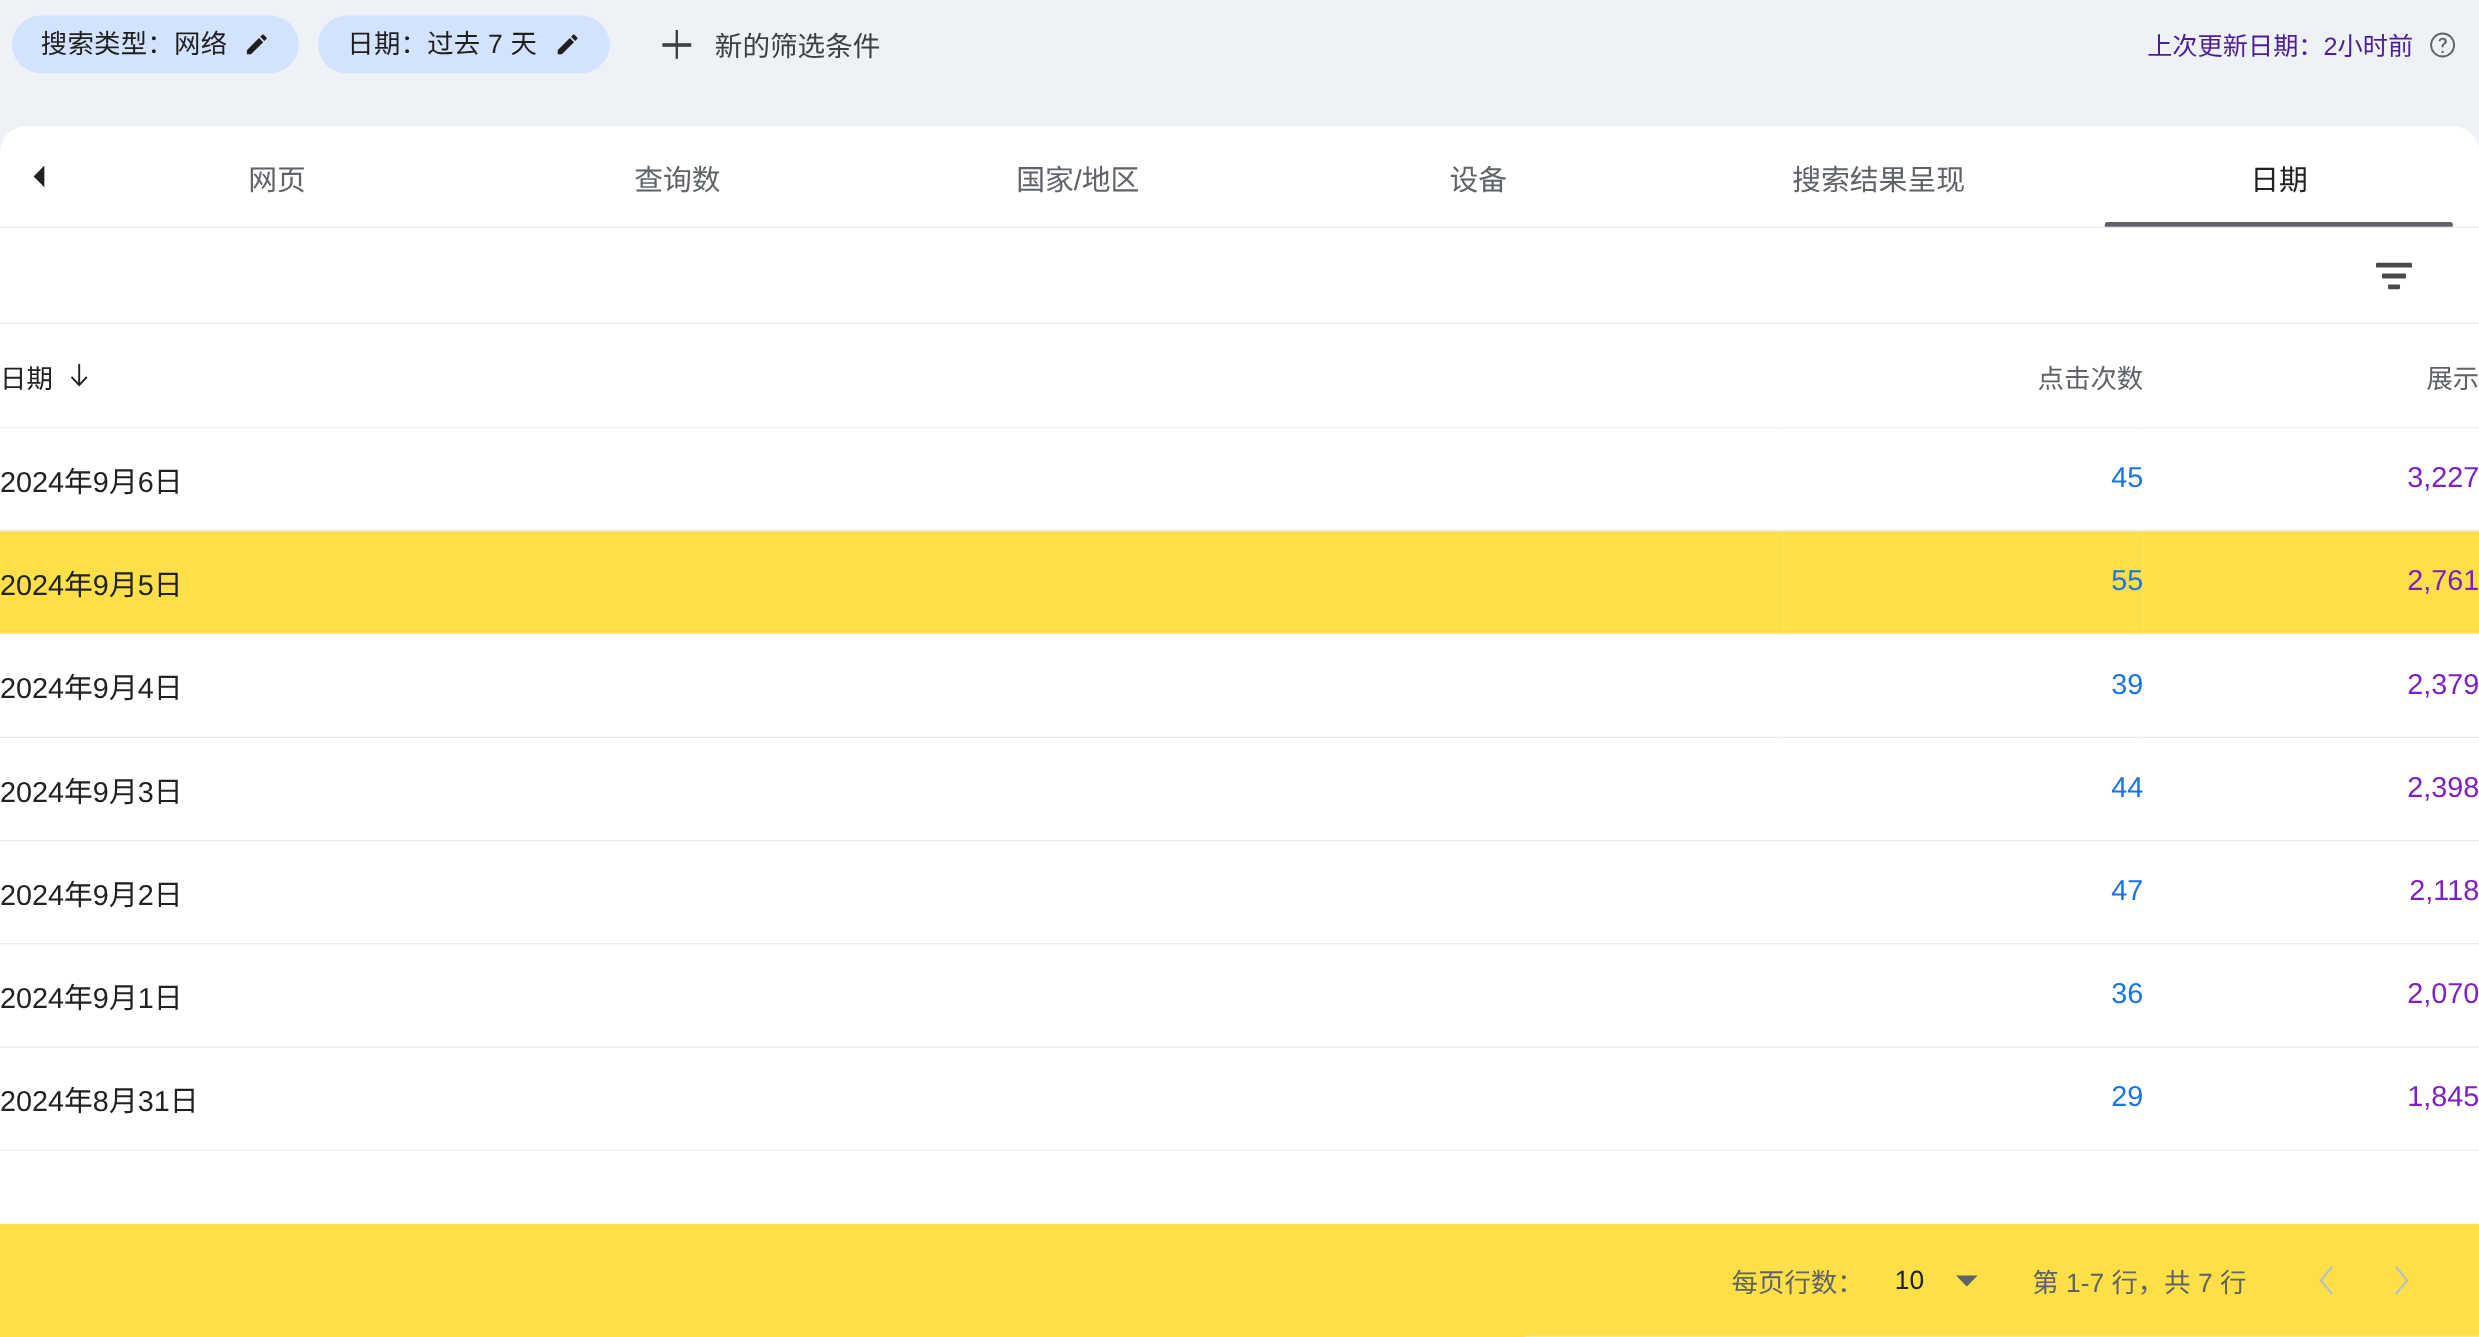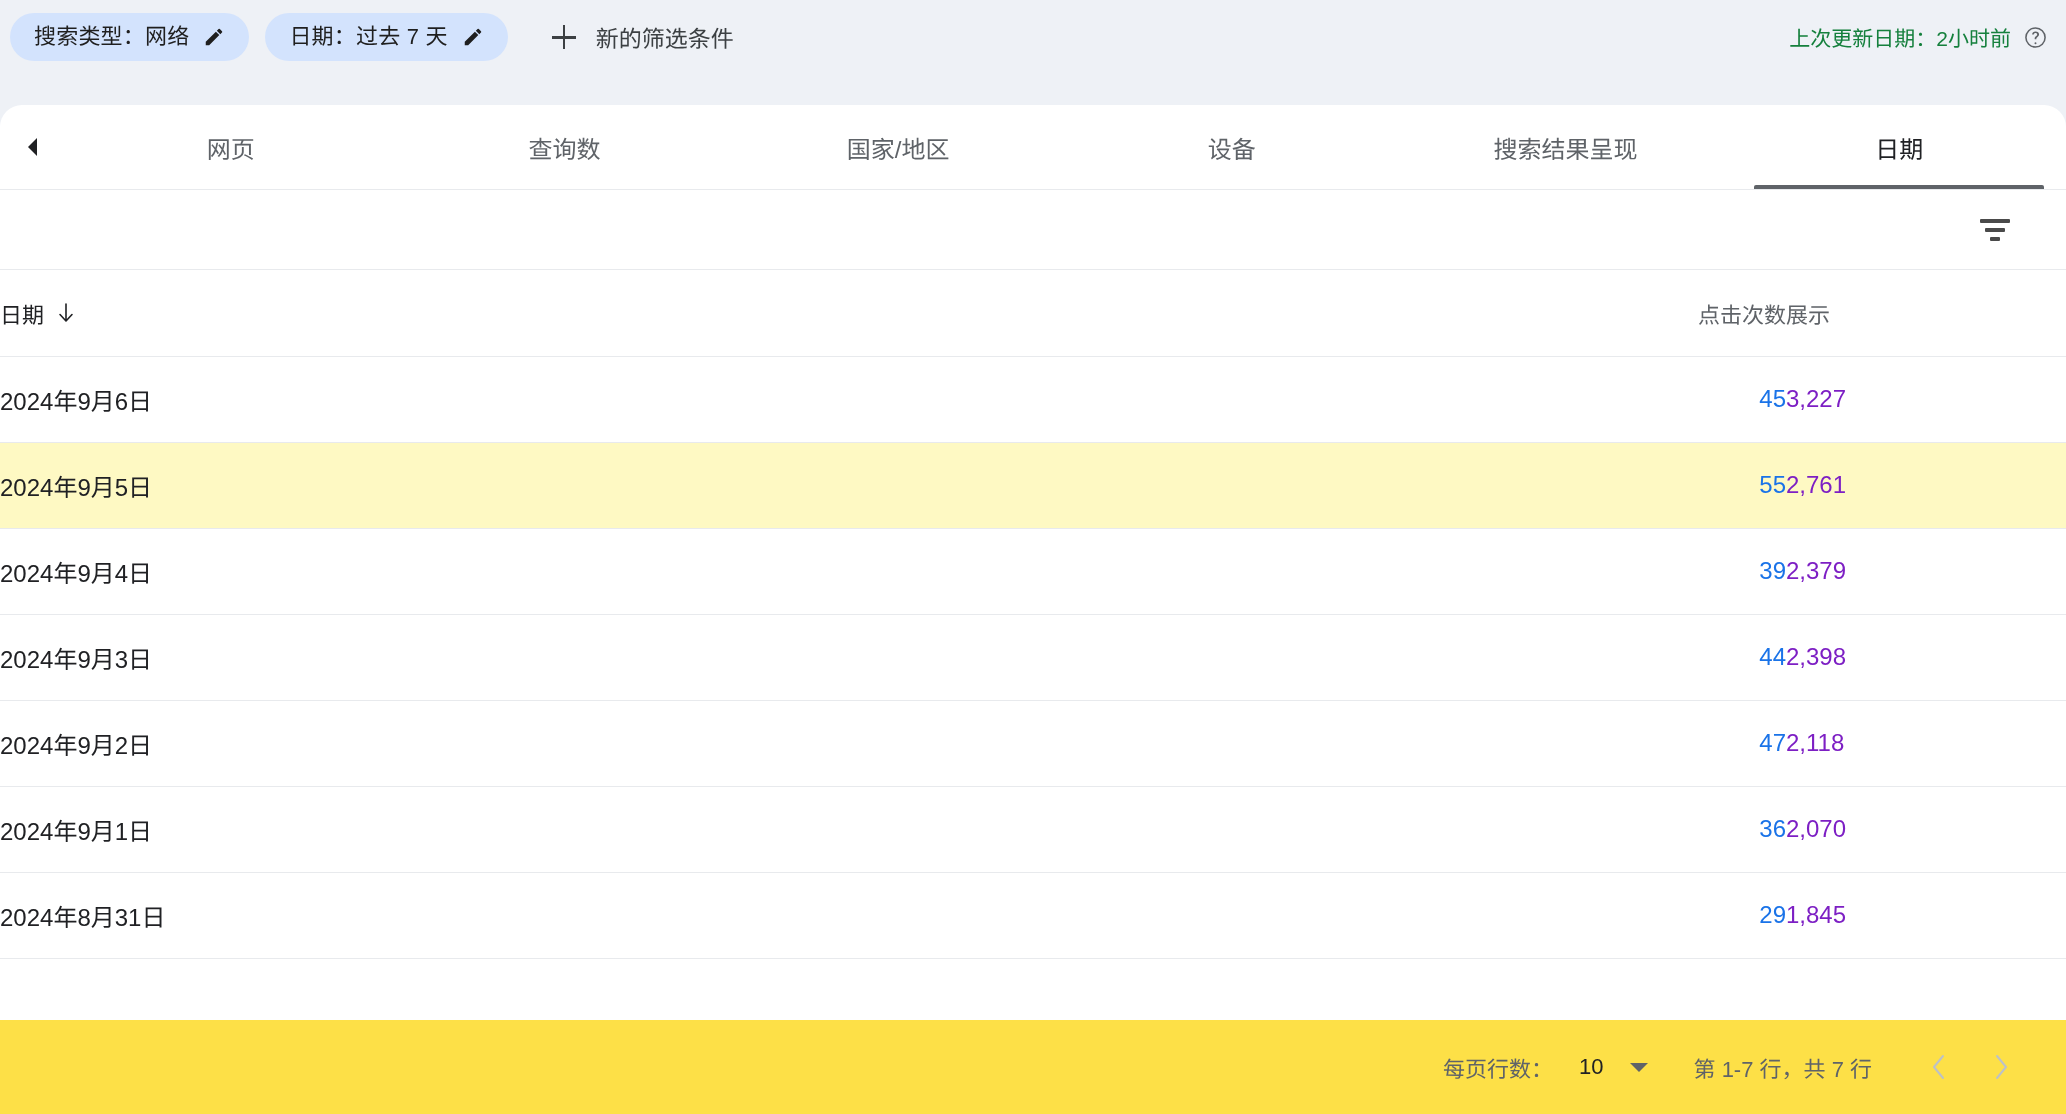--- a/index.html
+++ b/index.html
@@ -67,21 +67,21 @@
   .plus-icon::after  { top: 0; left: 11px; height: 24px; width: 2.5px; }
 
   .last-update {
     position: absolute;
     right: 18px;
     top: 50%;
     transform: translateY(-50%);
     display: flex;
     align-items: center;
     gap: 12px;
-    color: #15803d;
+    color: #4c1d95;
     font-size: 21px;
     white-space: nowrap;
   }
   .help-icon { width: 25px; height: 25px; display: inline-block; cursor: pointer;}
   .help-icon svg { display:block; }
 
   
   .card {
     position: absolute;
     left: 0;
@@ -176,21 +176,21 @@
     padding: 0;
     height: 86px;
     box-sizing: border-box;
   }
   th.col-date, td.col-date {
     text-align: left;
     padding-left: 46px;
     width: auto;
   }
   th.col-clicks, td.col-clicks { text-align: right; padding-right: 0; width: 300px; }
-  th.col-impr, td.col-impr { text-align: left; padding-right: 72px; width: 280px; }
+  th.col-impr, td.col-impr { text-align: right; padding-right: 72px; width: 280px; }
 
   th {
     color: #5f6368;
     font-size: 22px;
     vertical-align: middle;
   }
   .th-inner {
     display: inline-flex;
     align-items: center;
     gap: 12px;
@@ -200,21 +200,21 @@
   .sort-arrow { display:inline-block; width: 20px; height: 22px; }
   .sort-arrow svg { display:block; }
 
   td {
     font-size: 24px;
     color: #202124;
     vertical-align: middle;
   }
   td.col-clicks { color: #1a73e8; }
   td.col-impr   { color: #7d1fc4; }
-  tr.row-hover td { background: #fef9c3; }
+  tr.row-hover td { background: #fde047; }
   tr.data-row { cursor: pointer; }
 
   
   .table-footer {
     position: absolute;
     left: 0; right: 0;
     bottom: 0;
     height: 94px;
     display: flex;
     align-items: center;

